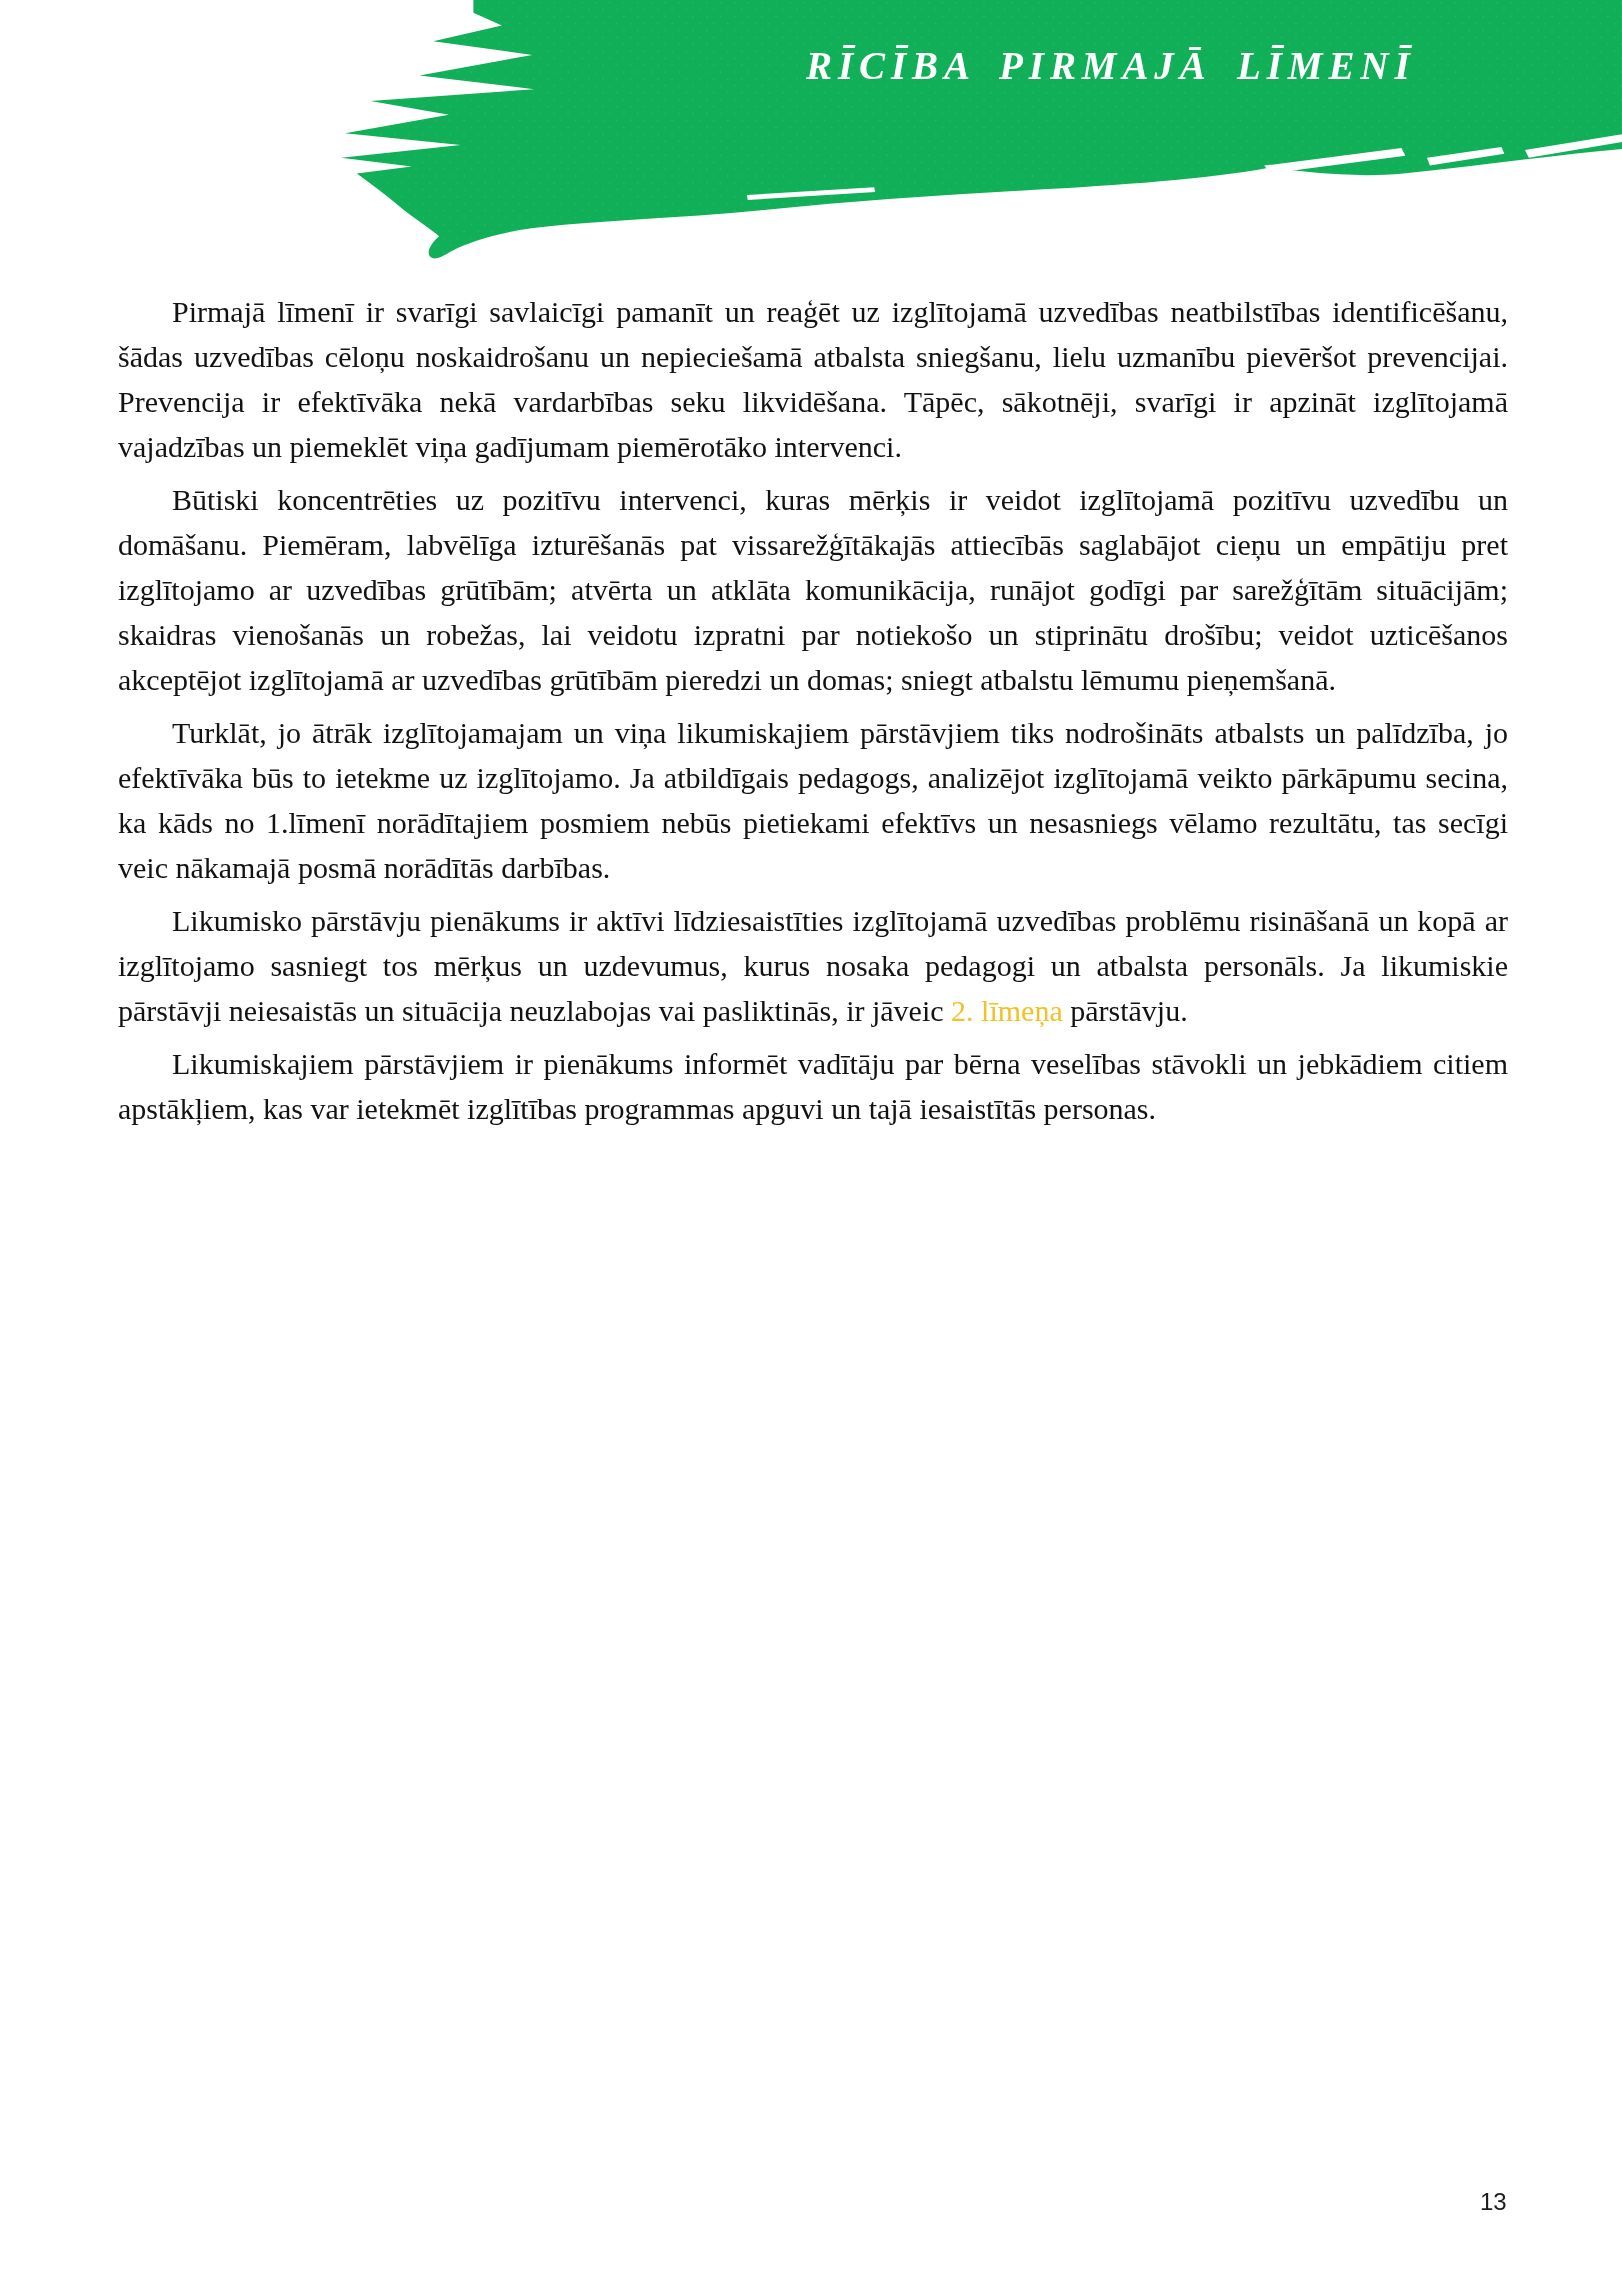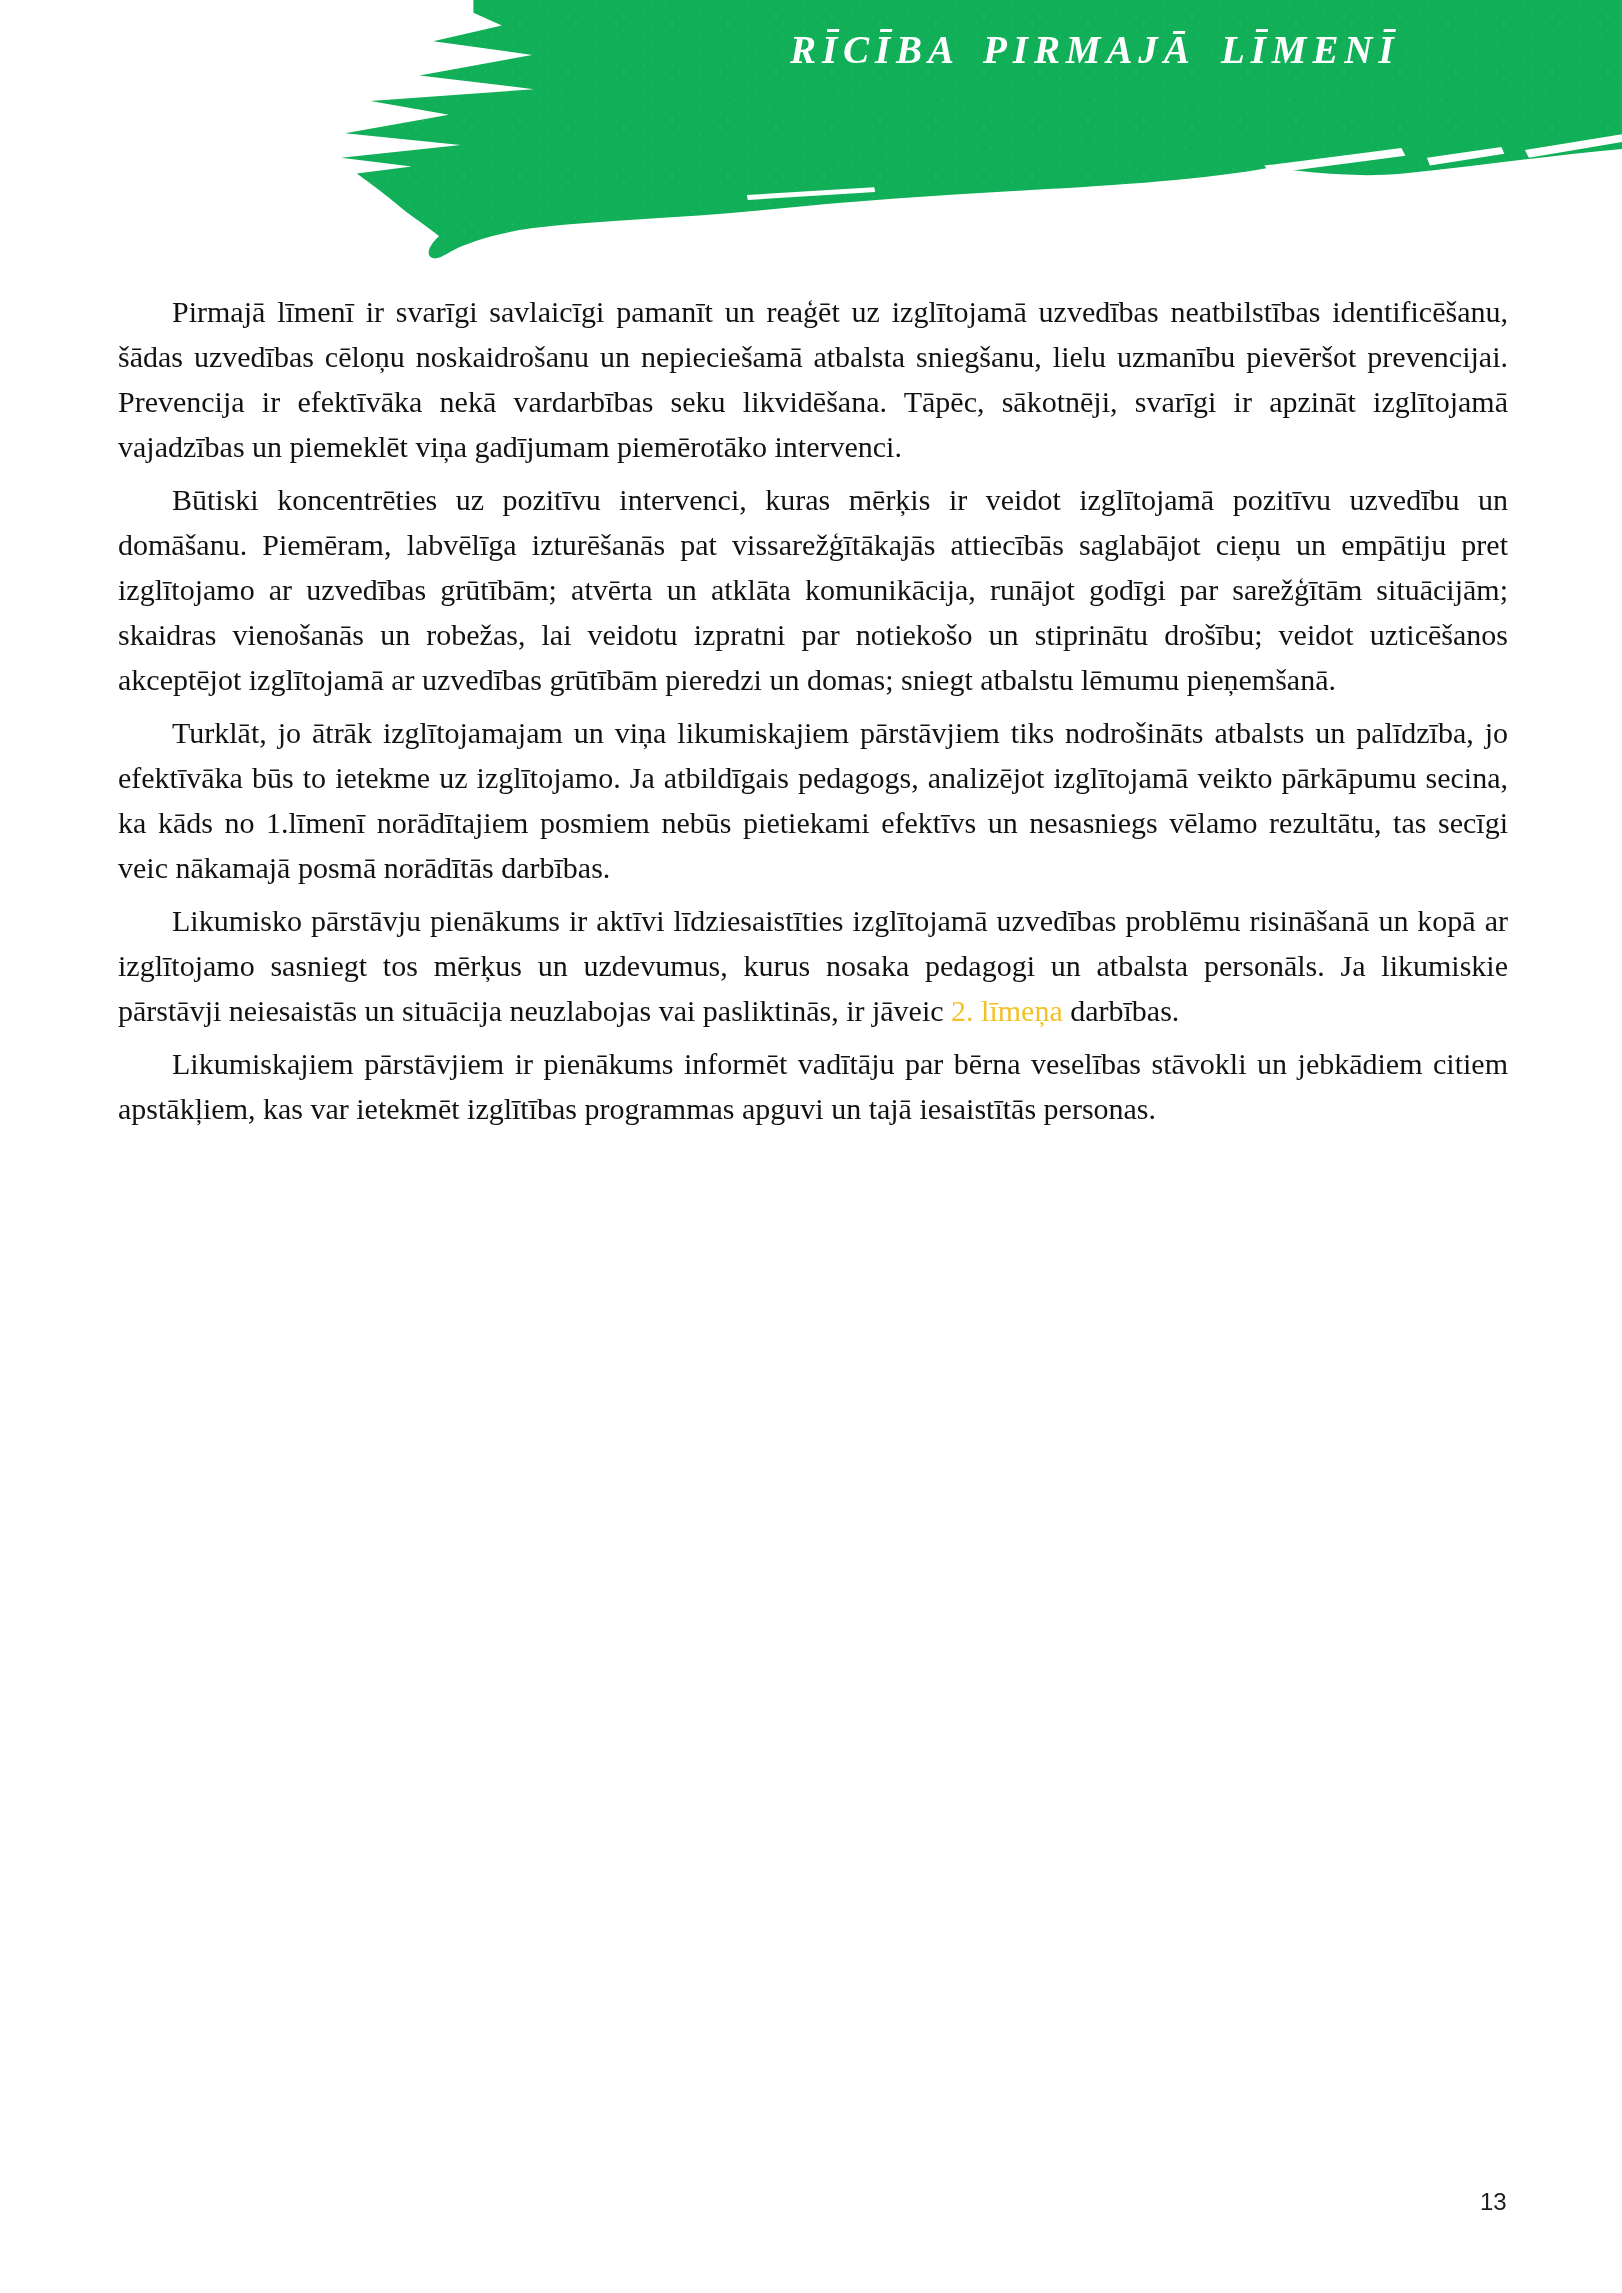--- a/index.html
+++ b/index.html
@@ -14,21 +14,21 @@
   .brush{
     position:absolute;
     top:0;left:0;
     display:block;
   }
   .brush-fill{ fill:var(--header-green,#10af58); }
   .page-title{
     position:absolute;
     left:790px;
     top:26.5px;
-    margin:0;
+    margin:16px;
     color:var(--title-white,#ffffff);
     font-family:"Liberation Serif", serif;
     font-style:italic;
     font-weight:600;
     font-size:39px;
     letter-spacing:5.9px;
     word-spacing:9.8px;
     white-space:nowrap;
     line-height:1.2;
   }
@@ -94,20 +94,20 @@
       <polygon points="762,199 892,191 893,196 763,204"></polygon>
     </g>
   </svg>
 
   <h1 class="page-title">RĪCĪBA PIRMAJĀ LĪMENĪ</h1>
 
   <main class="body-text">
     <p>Pirmajā līmenī ir svarīgi savlaicīgi pamanīt un reaģēt uz izglītojamā uzvedības neatbilstības identificēšanu, šādas uzvedības cēloņu noskaidrošanu un nepieciešamā atbalsta sniegšanu, lielu uzmanību pievēršot prevencijai. Prevencija ir efektīvāka nekā vardarbības seku likvidēšana. Tāpēc, sākotnēji, svarīgi ir apzināt izglītojamā vajadzības un piemeklēt viņa gadījumam piemērotāko intervenci.</p>
     <p>Būtiski koncentrēties uz pozitīvu intervenci, kuras mērķis ir veidot izglītojamā pozitīvu uzvedību un domāšanu. Piemēram, labvēlīga izturēšanās pat vissarežģītākajās attiecībās saglabājot cieņu un empātiju pret izglītojamo ar uzvedības grūtībām; atvērta un atklāta komunikācija, runājot godīgi par sarežģītām situācijām; skaidras vienošanās un robežas, lai veidotu izpratni par notiekošo un stiprinātu drošību; veidot uzticēšanos akceptējot izglītojamā ar uzvedības grūtībām pieredzi un domas; sniegt atbalstu lēmumu pieņemšanā.</p>
     <p>Turklāt, jo ātrāk izglītojamajam un viņa likumiskajiem pārstāvjiem tiks nodrošināts atbalsts un palīdzība, jo efektīvāka būs to ietekme uz izglītojamo. Ja atbildīgais pedagogs, analizējot izglītojamā veikto pārkāpumu secina, ka kāds no 1.līmenī norādītajiem posmiem nebūs pietiekami efektīvs un nesasniegs vēlamo rezultātu, tas secīgi veic nākamajā posmā norādītās darbības.</p>
-    <p><span>Likumisko pārstāvju pienākums ir aktīvi līdziesaistīties izglītojamā uzvedības problēmu risināšanā un kopā ar izglītojamo sasniegt tos mērķus un uzdevumus, kurus nosaka pedagogi un atbalsta personāls. Ja likumiskie pārstāvji neiesaistās un situācija neuzlabojas vai pasliktinās, ir jāveic </span><a class="level-link">2. līmeņa</a><span> darbības.</span></p>
+    <p><span>Likumisko pārstāvju pienākums ir aktīvi līdziesaistīties izglītojamā uzvedības problēmu risināšanā un kopā ar izglītojamo sasniegt tos mērķus un uzdevumus, kurus nosaka pedagogi un atbalsta personāls. Ja likumiskie pārstāvji neiesaistās un situācija neuzlabojas vai pasliktinās, ir jāveic </span><a class="level-link">2. līmeņa</a><span> pārstāvju.</span></p>
     <p>Likumiskajiem pārstāvjiem ir pienākums informēt  vadītāju par bērna veselības stāvokli un jebkādiem citiem apstākļiem, kas var ietekmēt izglītības programmas apguvi un tajā iesaistītās personas.</p>
   </main>
 
   <div class="page-number">13</div>
 
 </div>
 
 
 </body></html>

